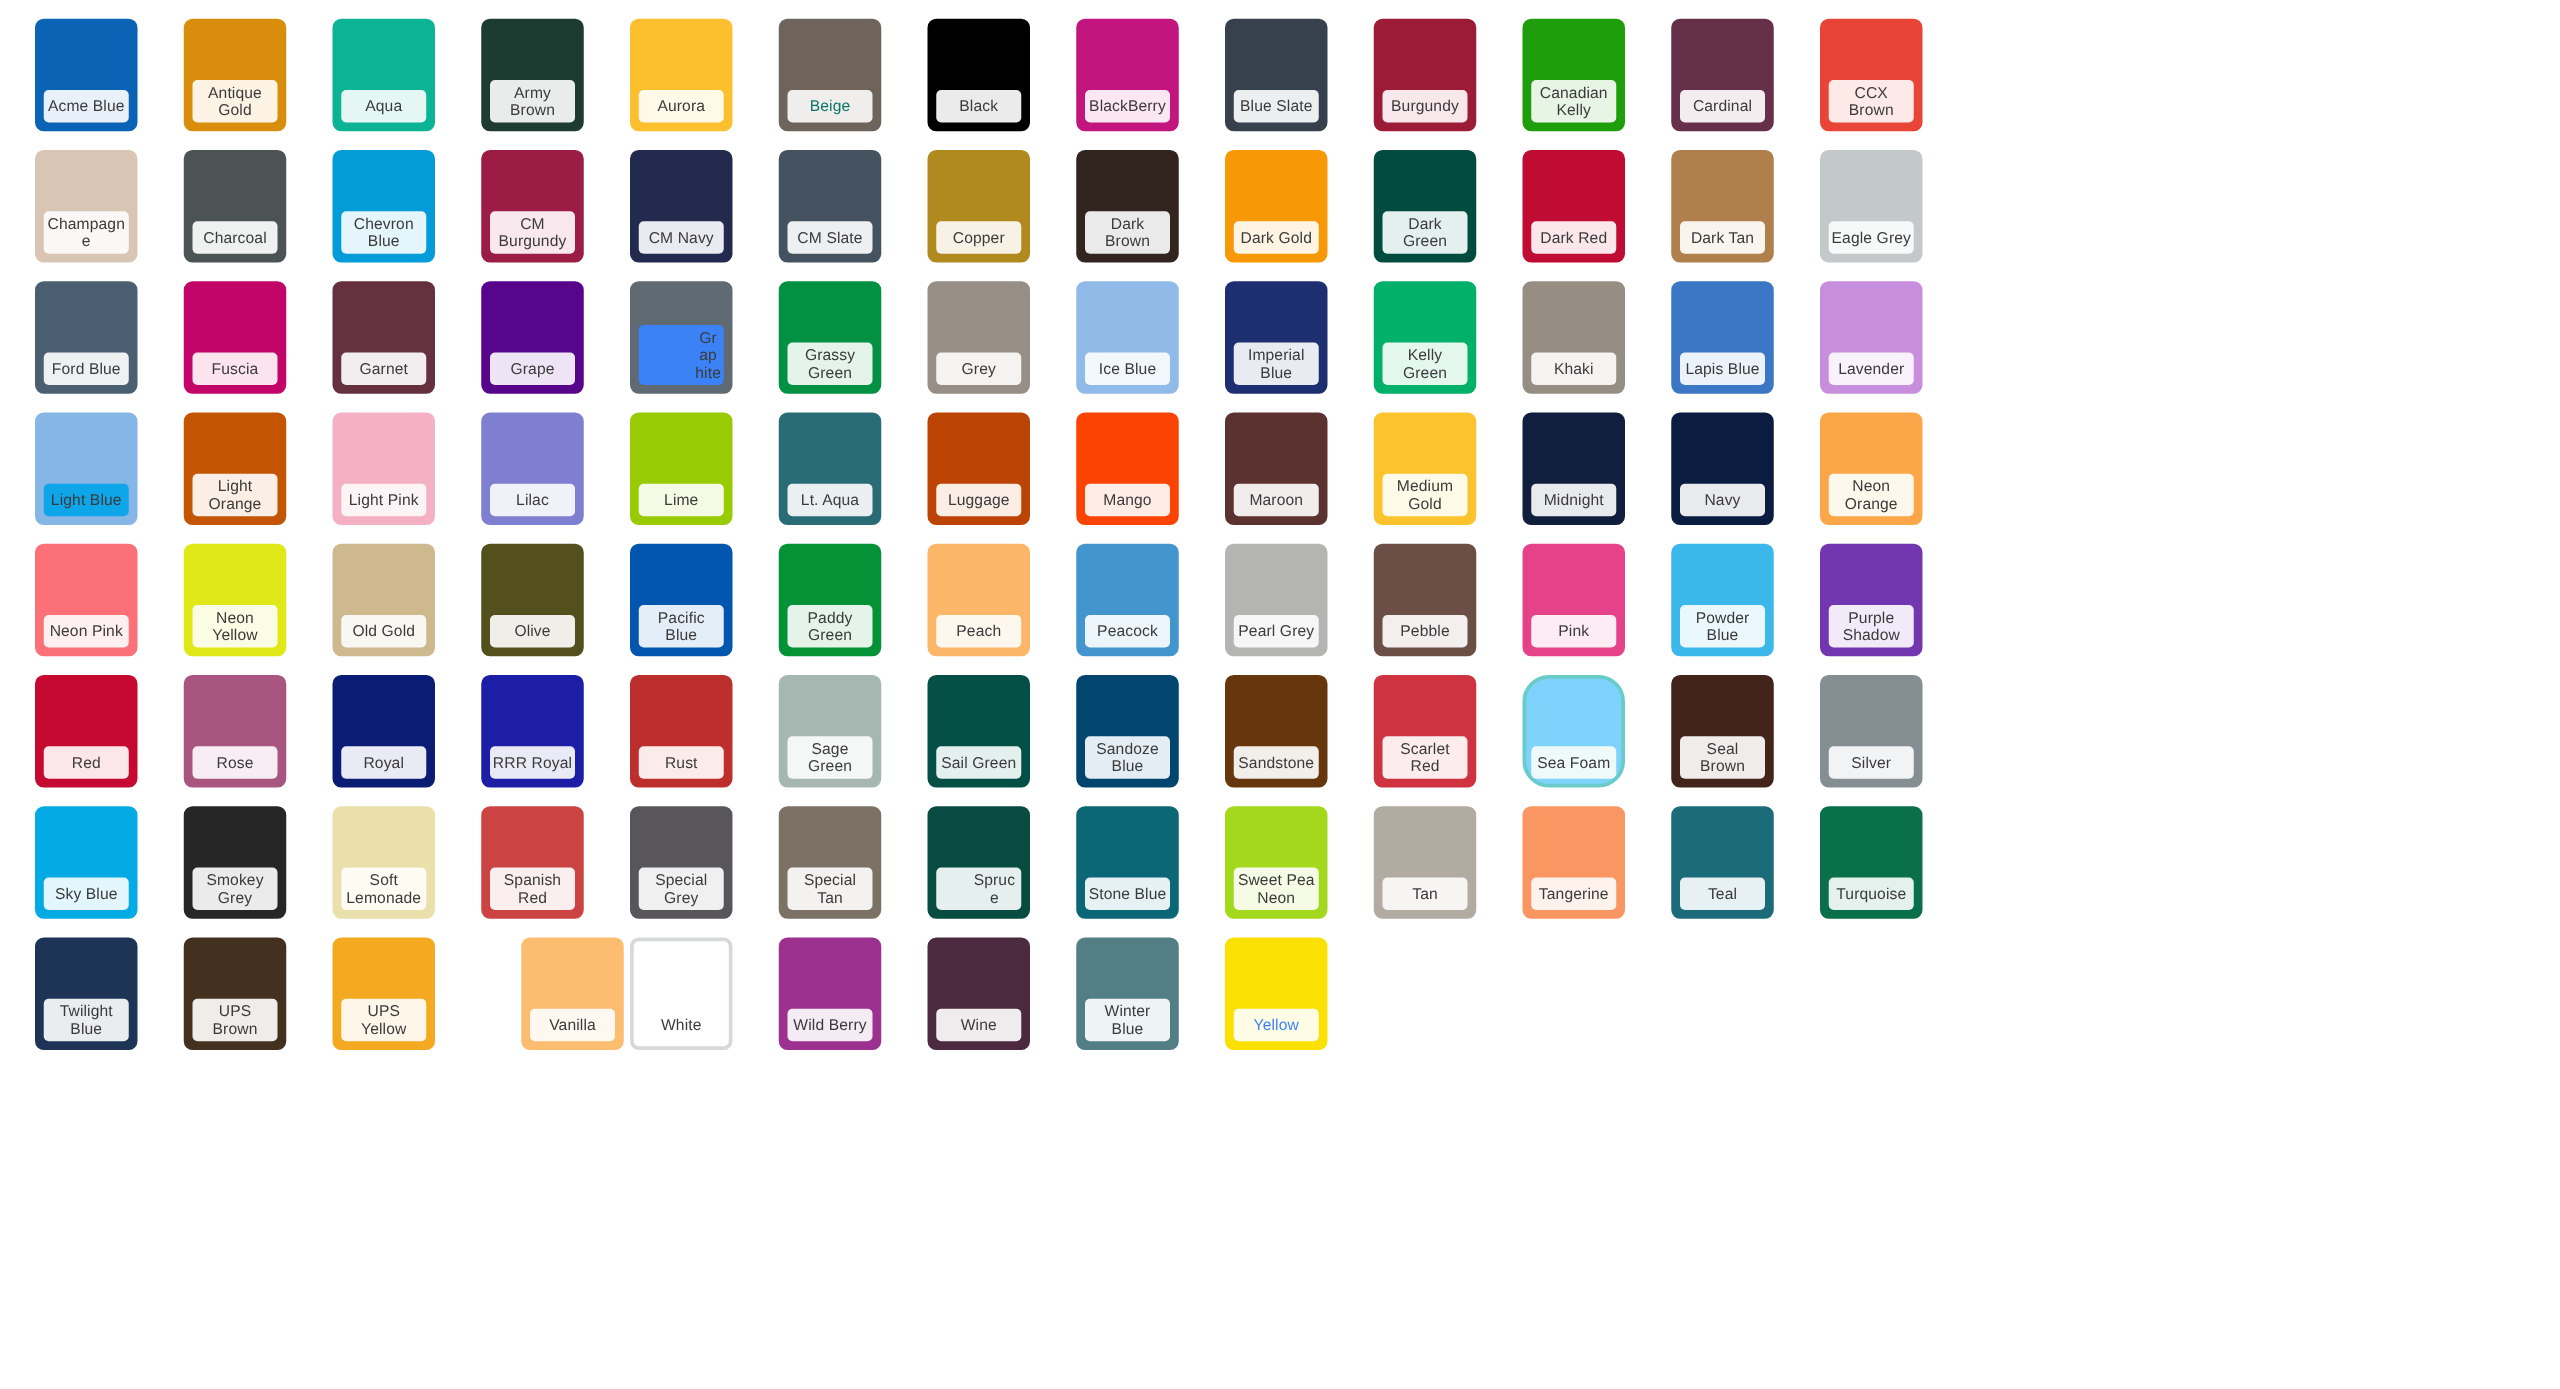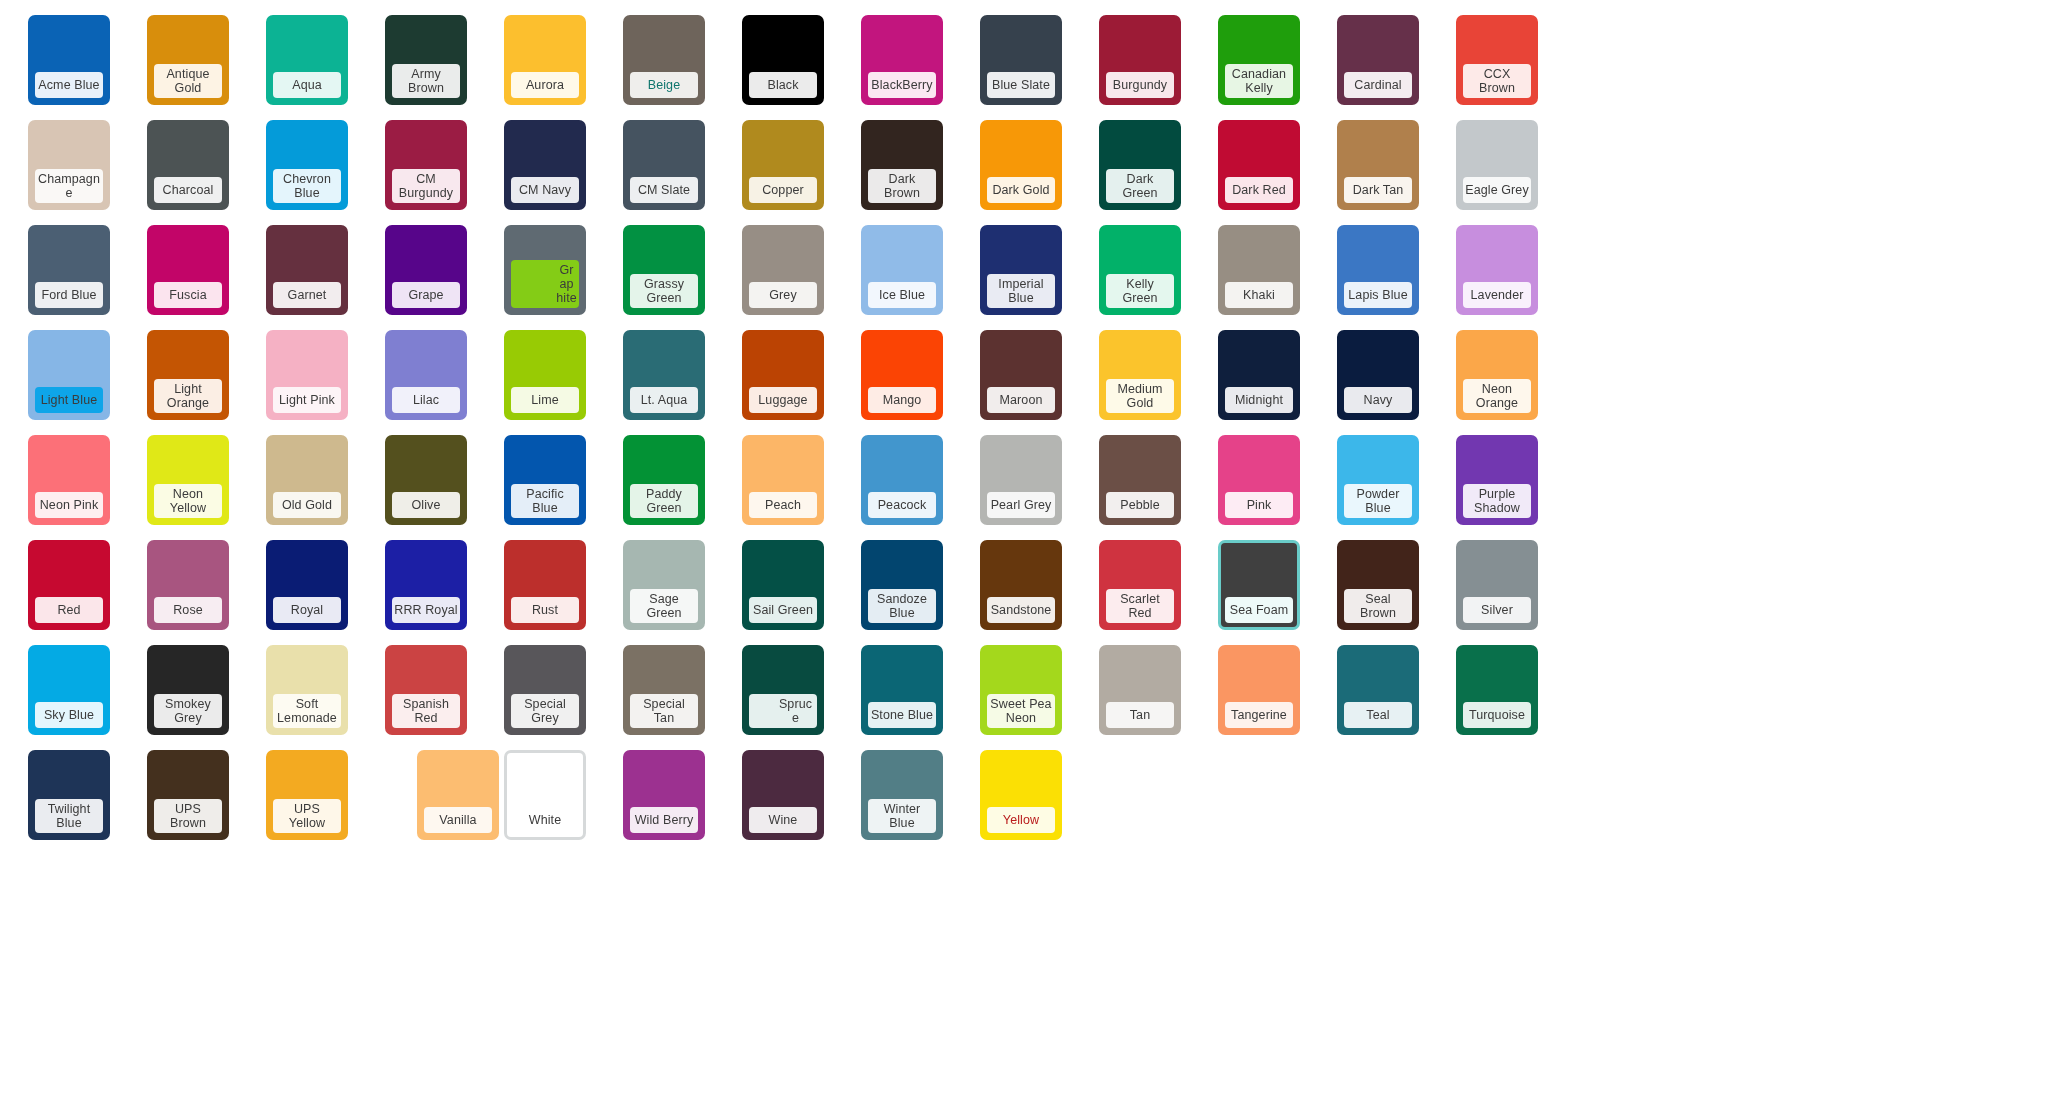--- a/index.html
+++ b/index.html
@@ -143,21 +143,21 @@
     <div class="swatch-card" style="background: rgb(194, 5, 104); border-color: rgb(194, 5, 104);">
       <div class="swatch-label" style="background: rgb(251, 228, 238); color: rgb(59, 59, 59);">Fuscia</div>
     </div>
     <div class="swatch-card" style="background: rgb(101, 48, 63); border-color: rgb(101, 48, 63);">
       <div class="swatch-label" style="background: rgb(242, 237, 238); color: rgb(59, 59, 59);">Garnet</div>
     </div>
     <div class="swatch-card" style="background: rgb(87, 5, 138); border-color: rgb(87, 5, 138);">
       <div class="swatch-label" style="background: rgb(239, 228, 245); color: rgb(59, 59, 59);">Grape</div>
     </div>
     <div class="swatch-card" style="background: rgb(95, 106, 114); border-color: rgb(95, 106, 114);">
-      <div class="swatch-label" style="background: #84cc16; color: rgb(59, 59, 59); padding-left: 45px;">Graphite</div>
+      <div class="swatch-label" style="background: #3b82f6; color: rgb(59, 59, 59); padding-left: 45px;">Graphite</div>
     </div>
     <div class="swatch-card" style="background: rgb(2, 145, 66); border-color: rgb(2, 145, 66);">
       <div class="swatch-label" style="background: rgb(228, 244, 234); color: rgb(59, 59, 59);">Grassy Green</div>
     </div>
     <div class="swatch-card" style="background: rgb(151, 142, 133); border-color: rgb(151, 142, 133);">
       <div class="swatch-label" style="background: rgb(244, 243, 241); color: rgb(59, 59, 59);">Grey</div>
     </div>
     <div class="swatch-card" style="background: rgb(144, 187, 232); border-color: rgb(144, 187, 232);">
       <div class="swatch-label" style="background: rgb(242, 247, 253); color: rgb(59, 59, 59);">Ice Blue</div>
     </div>
@@ -277,21 +277,21 @@
     </div>
     <div class="swatch-card" style="background: rgb(2, 69, 111); border-color: rgb(2, 69, 111);">
       <div class="swatch-label" style="background: rgb(228, 237, 243); color: rgb(59, 59, 59);">Sandoze Blue</div>
     </div>
     <div class="swatch-card" style="background: rgb(102, 55, 13); border-color: rgb(102, 55, 13);">
       <div class="swatch-label" style="background: rgb(242, 238, 234); color: rgb(59, 59, 59);">Sandstone</div>
     </div>
     <div class="swatch-card" style="background: rgb(207, 51, 64); border-color: rgb(207, 51, 64);">
       <div class="swatch-label" style="background: rgb(252, 236, 238); color: rgb(59, 59, 59);">Scarlet Red</div>
     </div>
-    <div class="swatch-card" style="background: #404040; border-color: rgb(105, 204, 201);">
+    <div class="swatch-card" style="background: #7dd3fc; border-color: rgb(105, 204, 201); border-radius: 21px;">
       <div class="swatch-label" style="background: rgb(238, 250, 249); color: rgb(59, 59, 59);">Sea Foam</div>
     </div>
     <div class="swatch-card" style="background: rgb(66, 36, 26); border-color: rgb(66, 36, 26);">
       <div class="swatch-label" style="background: rgb(240, 236, 235); color: rgb(59, 59, 59);">Seal Brown</div>
     </div>
     <div class="swatch-card" style="background: rgb(133, 143, 147); border-color: rgb(133, 143, 147);">
       <div class="swatch-label" style="background: rgb(242, 243, 244); color: rgb(59, 59, 59);">Silver</div>
     </div>
     <div class="swatch-card" style="background: rgb(4, 170, 228); border-color: rgb(4, 170, 228);">
       <div class="swatch-label" style="background: rgb(228, 246, 253); color: rgb(59, 59, 59);">Sky Blue</div>
@@ -350,19 +350,19 @@
     <div class="swatch-card" style="background: rgb(156, 49, 144); border-color: rgb(156, 49, 144);">
       <div class="swatch-label" style="background: rgb(245, 235, 244); color: rgb(59, 59, 59);">Wild Berry</div>
     </div>
     <div class="swatch-card" style="background: rgb(76, 42, 64); border-color: rgb(76, 42, 64);">
       <div class="swatch-label" style="background: rgb(239, 236, 238); color: rgb(59, 59, 59);">Wine</div>
     </div>
     <div class="swatch-card" style="background: rgb(82, 126, 134); border-color: rgb(82, 126, 134);">
       <div class="swatch-label" style="background: rgb(238, 243, 244); color: rgb(59, 59, 59);">Winter Blue</div>
     </div>
     <div class="swatch-card" style="background: rgb(251, 224, 4); border-color: rgb(251, 224, 4);">
-      <div class="swatch-label" style="background: rgb(254, 252, 228); color: #b91c1c; text-align: center;">Yellow</div>
+      <div class="swatch-label" style="background: rgb(254, 252, 228); color: #3b82f6; text-align: center;">Yellow</div>
     </div>
     <div class="swatch-card empty-cell"></div>
     <div class="swatch-card empty-cell"></div>
     <div class="swatch-card empty-cell"></div>
     <div class="swatch-card empty-cell"></div>
   </div>
 
 </body></html>

